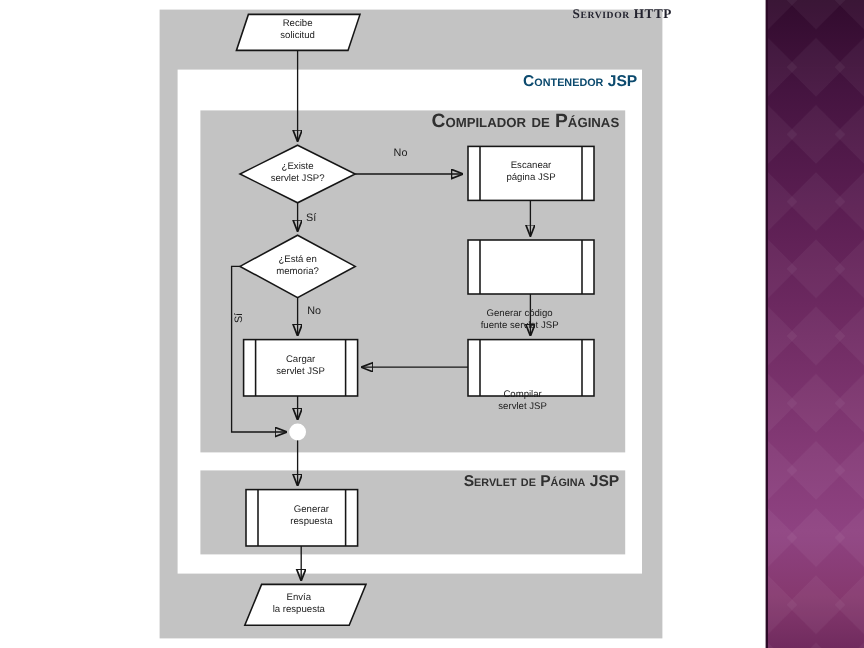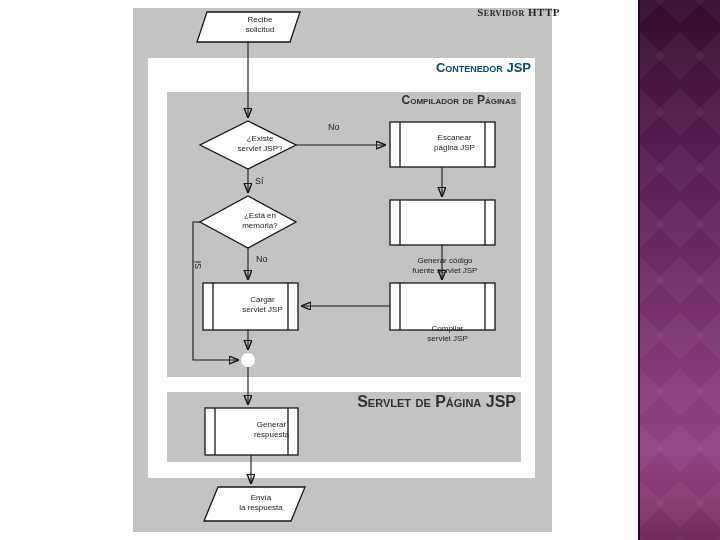--- a/index.html
+++ b/index.html
@@ -34,40 +34,39 @@
     right:160px;top:6px;
     font-family:"Liberation Serif","DejaVu Serif",serif;
     font-size:11px;letter-spacing:.5px;color:#23232f;font-weight:bold;
   }
   .title-contenedor{
     right:189px;top:60px;
     font-size:13px;font-weight:bold;color:#0c4a6e;
   }
   .title-compilador{
     right:204px;top:93px;
-    font-size:12px;font-weight:bold;color:#303030;
+    font-size:16px;font-weight:bold;color:#303030;
   }
   .title-servlet{
     right:204px;top:393px;
-    font-size:16px;font-weight:bold;color:#303030;
+    font-size:13px;font-weight:bold;color:#303030;
   }
 
   svg.flow{position:absolute;left:0;top:0;}
   svg.flow path, svg.flow line, svg.flow polyline, svg.flow rect, svg.flow polygon{
     stroke:#161616;fill:none;stroke-width:1.3;
   }
   svg.flow .shape{fill:#ffffff;}
   svg.flow .conn{stroke-width:1.1;}
 
   .lbl{
     position:absolute;
     font-size:8px;line-height:1.3;
     color:#1c1c1c;text-align:center;
     white-space:pre-line;
-    padding-left:12px;
   }
   .elbl{
     position:absolute;
     font-size:9px;color:#1c1c1c;white-space:nowrap;
   }
   .elbl-rot{transform:rotate(-90deg);transform-origin:center;}
 
   .stripe{
     position:absolute;right:0;top:0;width:80px;height:540px;
     border-left:2px solid #2c0a27;

